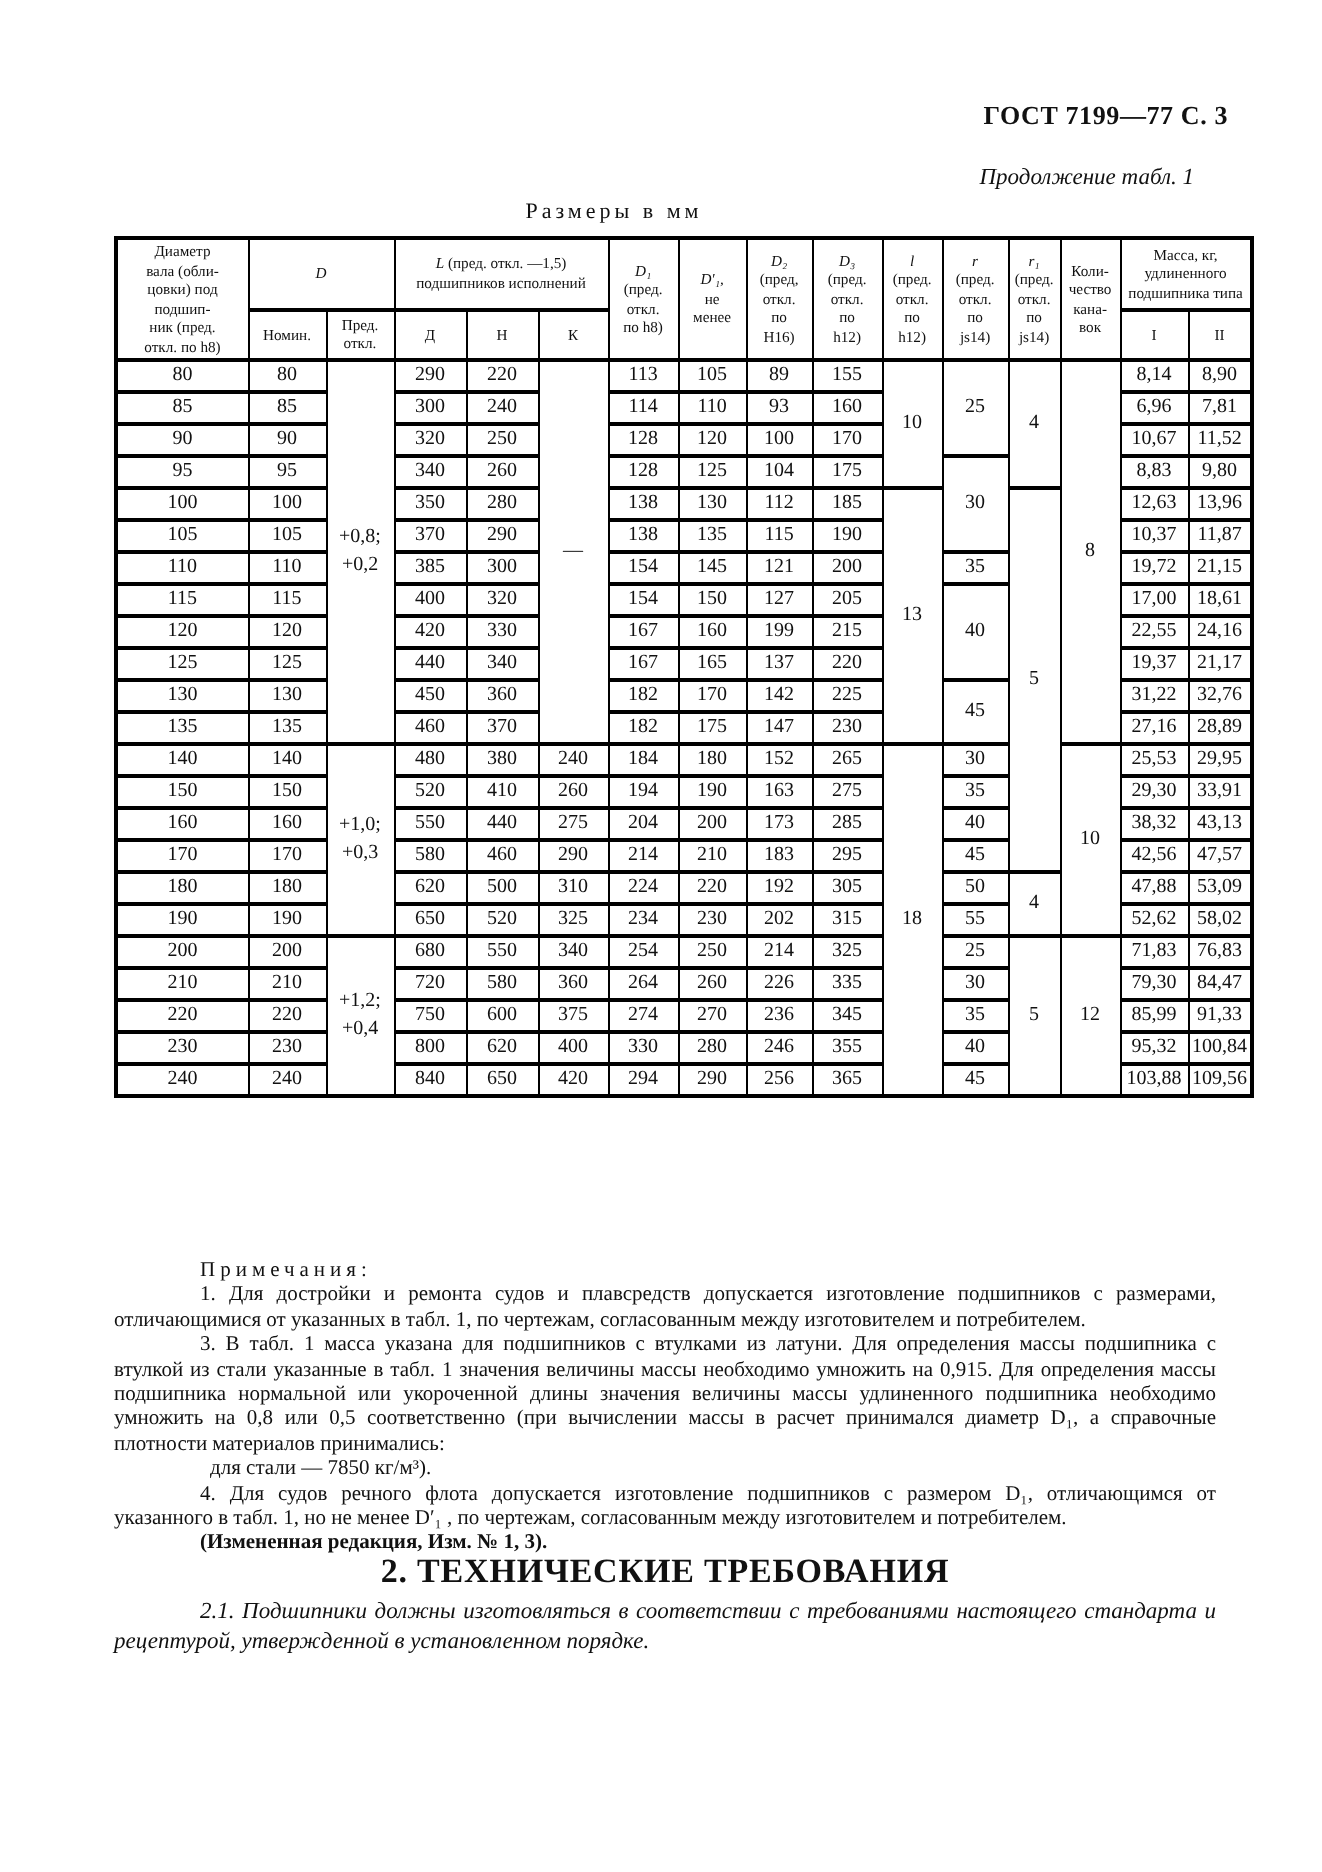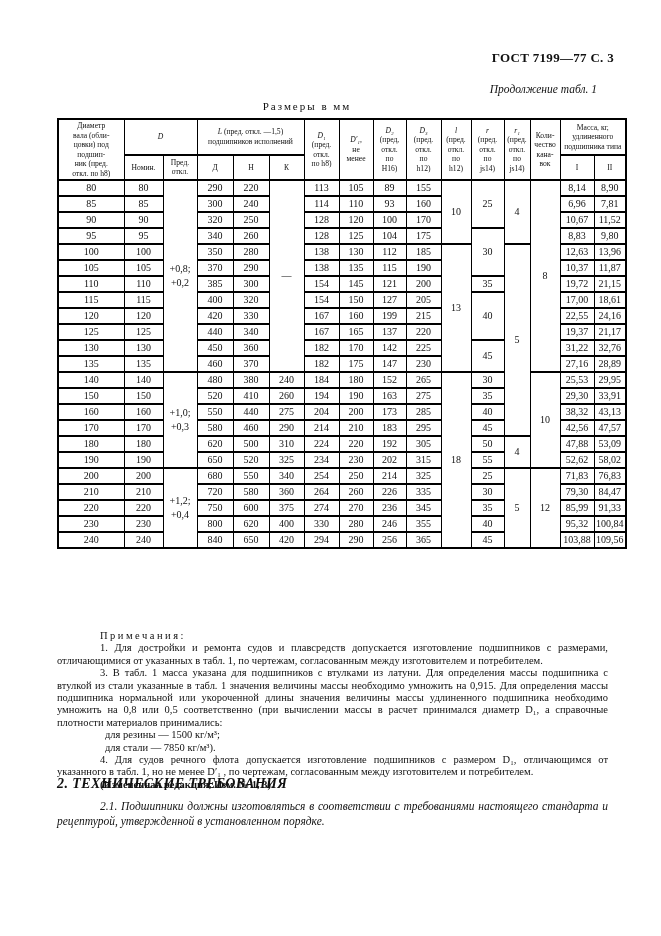--- a/index.html
+++ b/index.html
@@ -41,21 +41,21 @@
     position:absolute; top:586px; left:57px; width:551px;
     font-size:10.5px; line-height:12.4px; text-align:justify;margin-top:44px;
   }
   .notes p { text-indent:43px; }
   .notes .note-label { letter-spacing:2.5px; }
   .notes .density { text-indent:0; margin-left:48px; text-align:left; }
   .notes .revision { font-weight:bold; text-indent:43px; }
 
   .section-title {
     position:absolute; top:776px; left:57px; width:551px;
-    text-align:left; font-size:14px; font-weight:bold; letter-spacing:.4px;font-style:italic;
+    text-align:center; font-size:17px; font-weight:bold; letter-spacing:.4px;
   }
   .para-21 {
     position:absolute; top:799px; left:57px; width:551px;
     font-size:11.5px; line-height:15px; text-align:justify; text-indent:43px;font-style:italic;
   }
 </style>
 </head>
 <body>
 
 <div class="page">
@@ -476,21 +476,20 @@
           <td>103,88</td>
           <td>109,56</td>
         </tr>
       </tbody>
   </table>
 
   <div class="notes">
     <p style="text-indent:43px"><span class="note-label">Примечания:</span></p>
     <p>1. Для достройки и ремонта судов и плавсредств допускается изготовление подшипников с размерами, отличающимися от указанных в табл. 1, по чертежам, согласованным между изготовителем и потребителем.</p>
     <p>3. В табл. 1 масса указана для подшипников с втулками из латуни. Для определения массы подшипника с втулкой из стали указанные в табл. 1 значения величины массы необходимо умножить на 0,915. Для определения массы подшипника нормальной или укороченной длины значения величины массы удлиненного подшипника необходимо умножить на 0,8 или 0,5 соответственно (при вычислении массы в расчет принимался диаметр D₁, а справочные плотности материалов принимались:</p>
-    <p class="density">для резины — 1500 кг/м³;</p>
     <p class="density">для стали — 7850 кг/м³).</p>
     <p>4. Для судов речного флота допускается изготовление подшипников с размером D₁, отличающимся от указанного в табл. 1, но не менее D′₁ , по чертежам, согласованным между изготовителем и потребителем.</p>
     <p class="revision">(Измененная редакция, Изм. № 1, 3).</p>
   </div>
 
   <div class="section-title">2. ТЕХНИЧЕСКИЕ ТРЕБОВАНИЯ</div>
   <div class="para-21">2.1. Подшипники должны изготовляться в соответствии с требованиями настоящего стандарта и рецептурой, утвержденной в установленном порядке.</div>
 
 </div>
 

